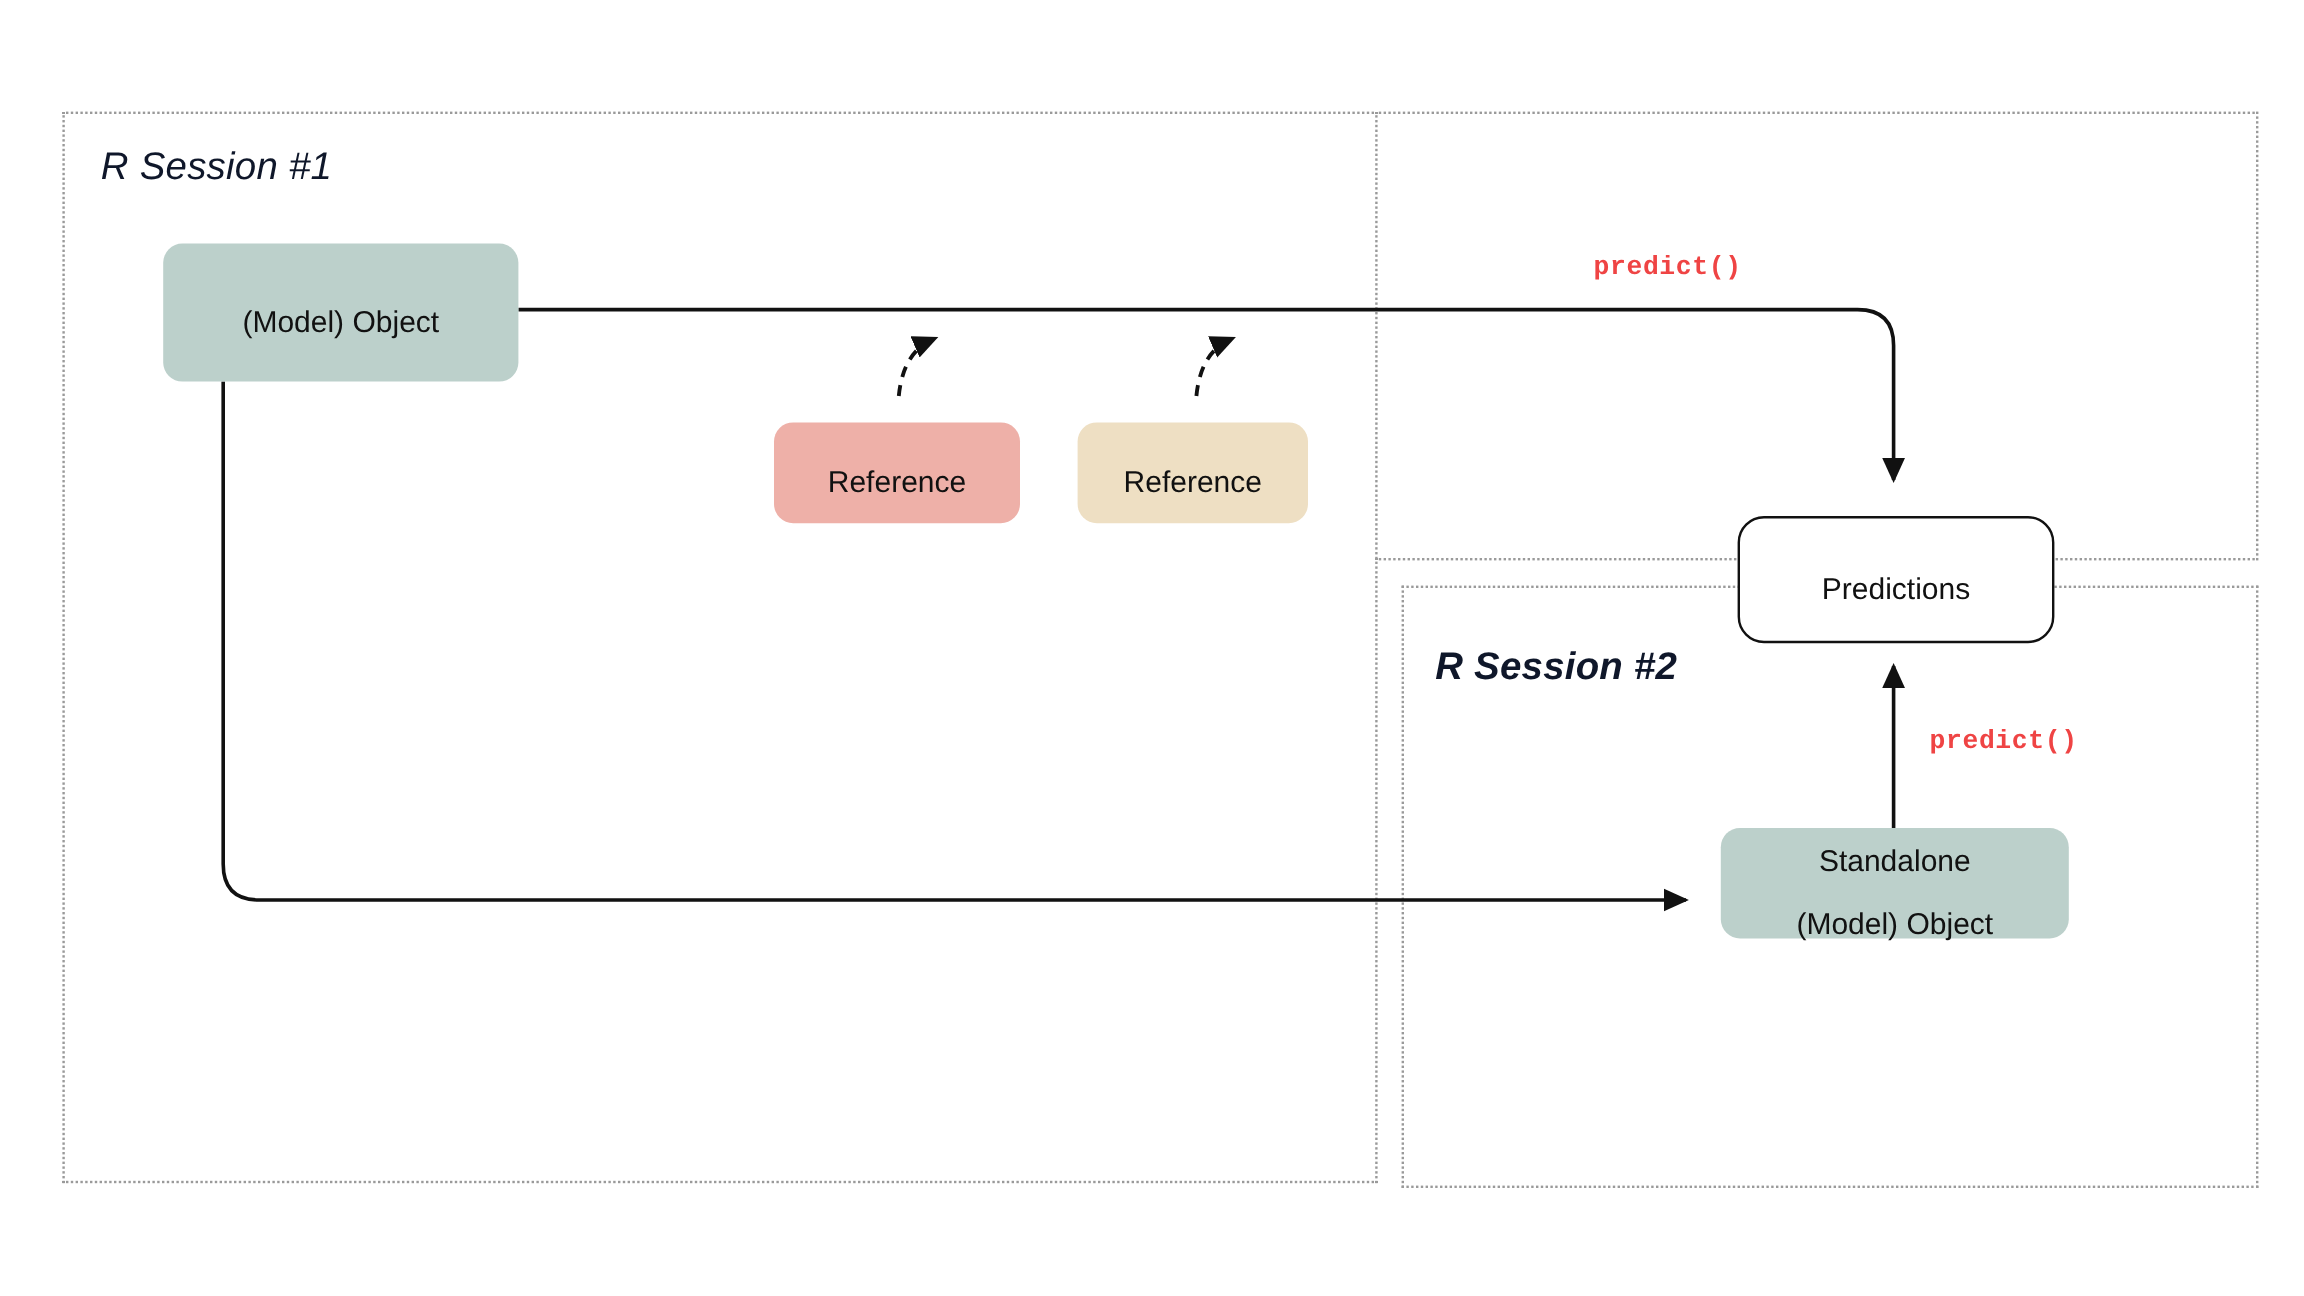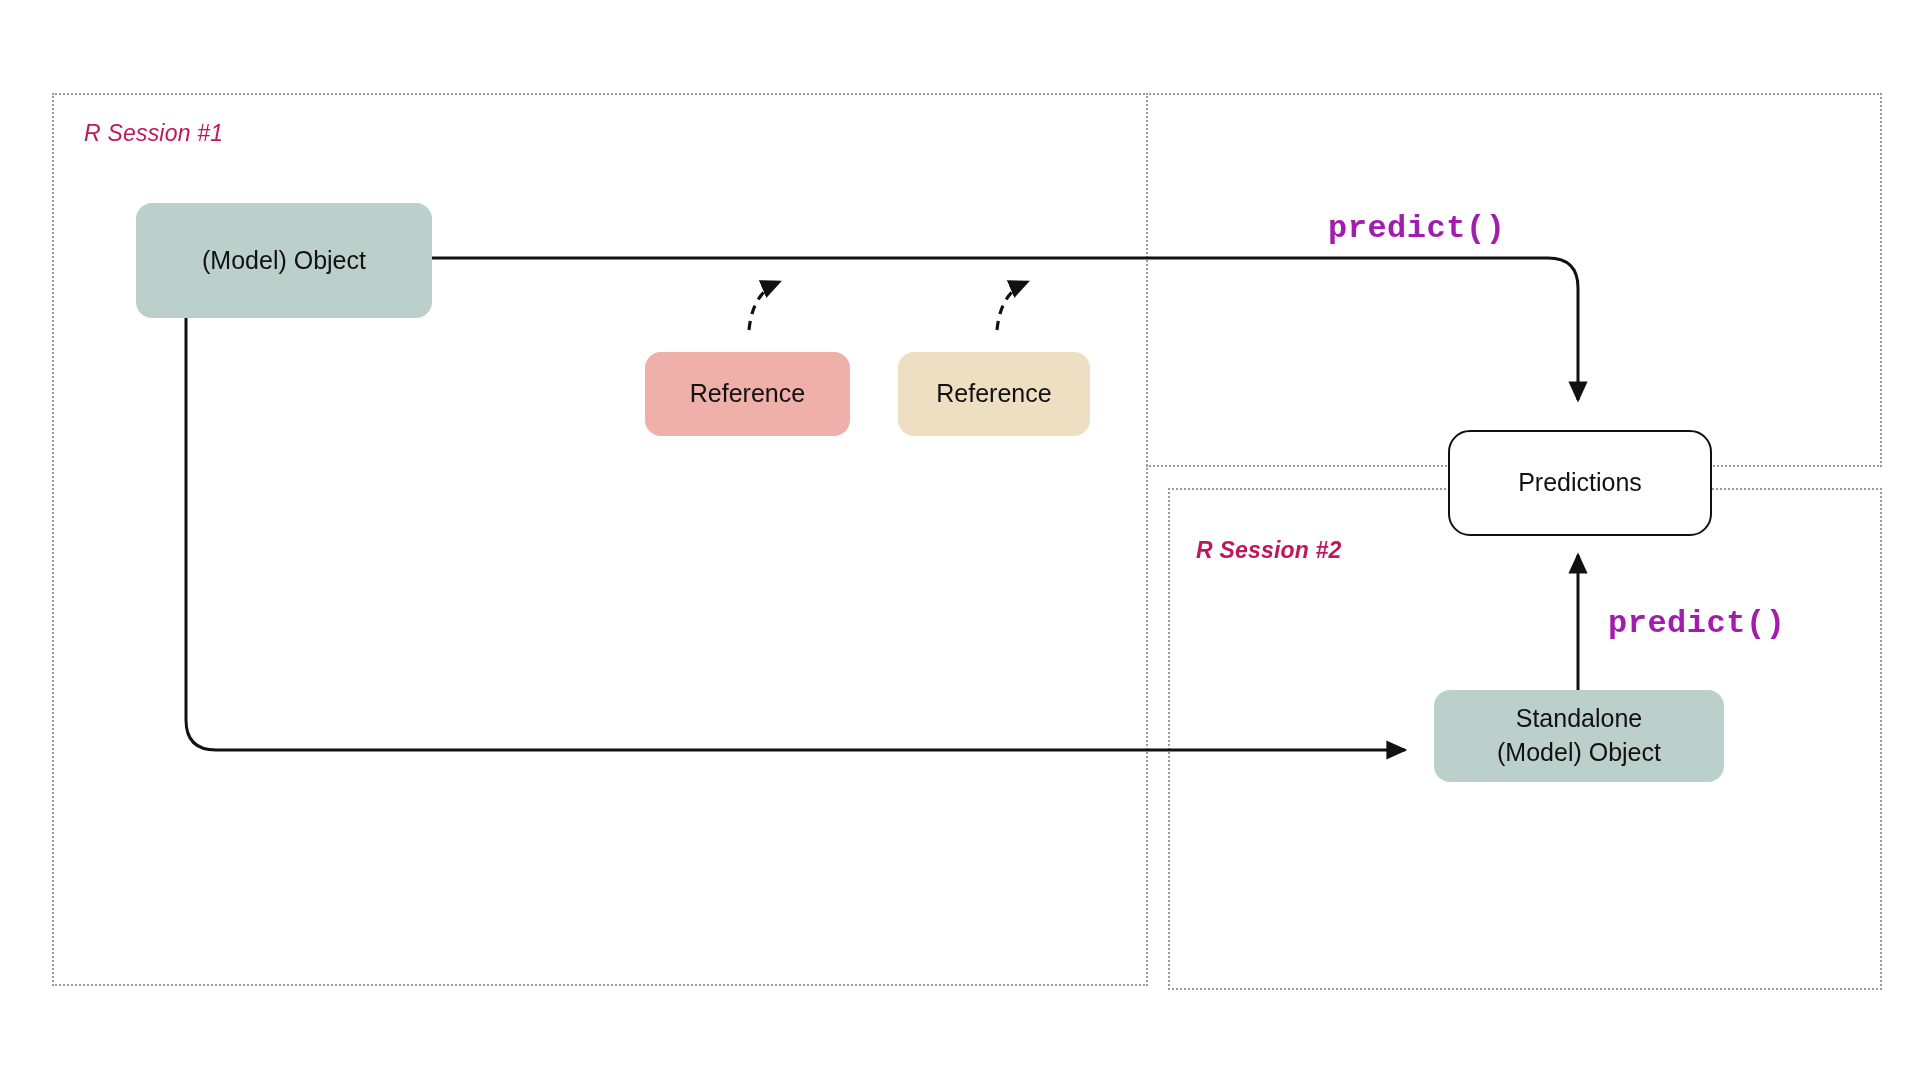--- a/index.html
+++ b/index.html
@@ -27,22 +27,22 @@
   .session-box {
     position: absolute;
     border: 2px dotted #9a9a9a;
     box-sizing: border-box;
     background: transparent;
   }
   .session-label {
     position: absolute;
     font-family: "Liberation Sans", sans-serif;
     font-style: italic;
-    font-size: 23px;
-    color: #be185d;
+    font-size: 32px;
+    color: #0f172a;
     white-space: nowrap;
     letter-spacing: 0.2px;
   }
   .node {
     position: absolute;
     box-sizing: border-box;
     display: flex;
     flex-direction: column;
     align-items: center;
     justify-content: center;
@@ -55,26 +55,26 @@
   }
   .node-outline {
     background: #ffffff;
     border: 2px solid #111111;
     border-radius: 22px;
   }
   .code-label {
     position: absolute;
     font-family: "Liberation Mono", "DejaVu Sans Mono", monospace;
     font-weight: bold;
-    font-size: 32px;
-    color: #a21caf;
+    font-size: 22px;
+    color: #ef4444;
     white-space: nowrap;
     letter-spacing: 0.5px;
   }
-  .node-line { display: block; }
+  .node-line { display: block; margin-top: 18px; }
 </style>
 </head>
 <body>
 
 <div id="canvas">
 
   <div class="session-box" style="left:52px; top:93px; width:1096px; height:893px;"></div>
   <div class="session-label" style="left:84px; top:120px;">R Session #1</div>
 
   <div class="session-box" style="left:1146px; top:93px; width:736px; height:374px; border-left:none; border-bottom:none;"></div>

